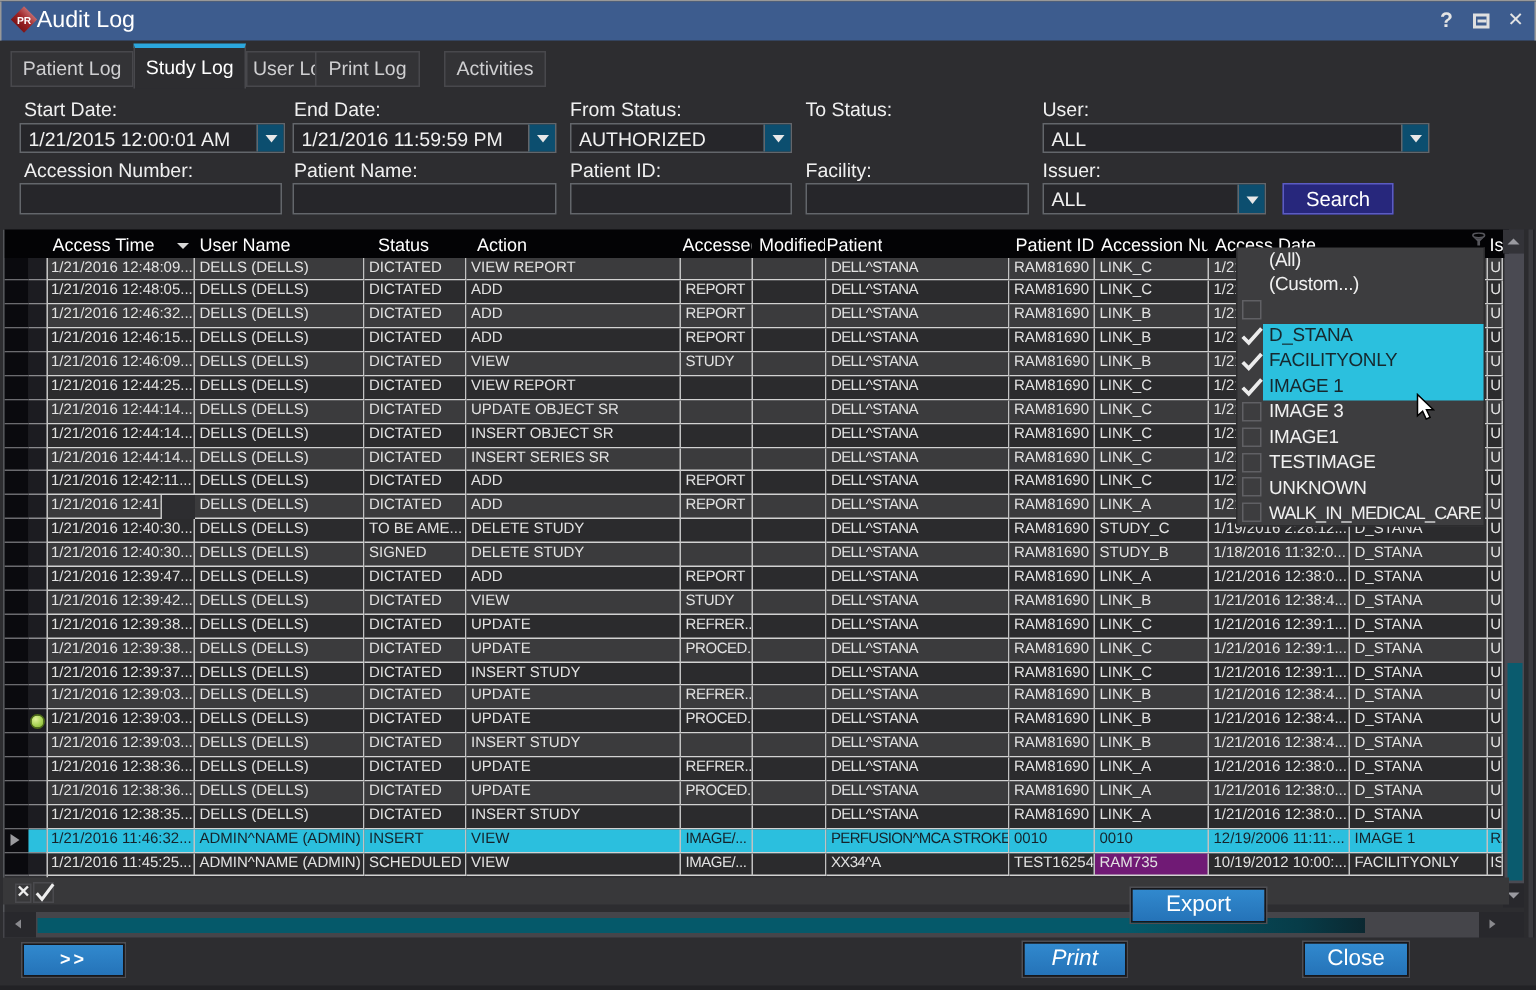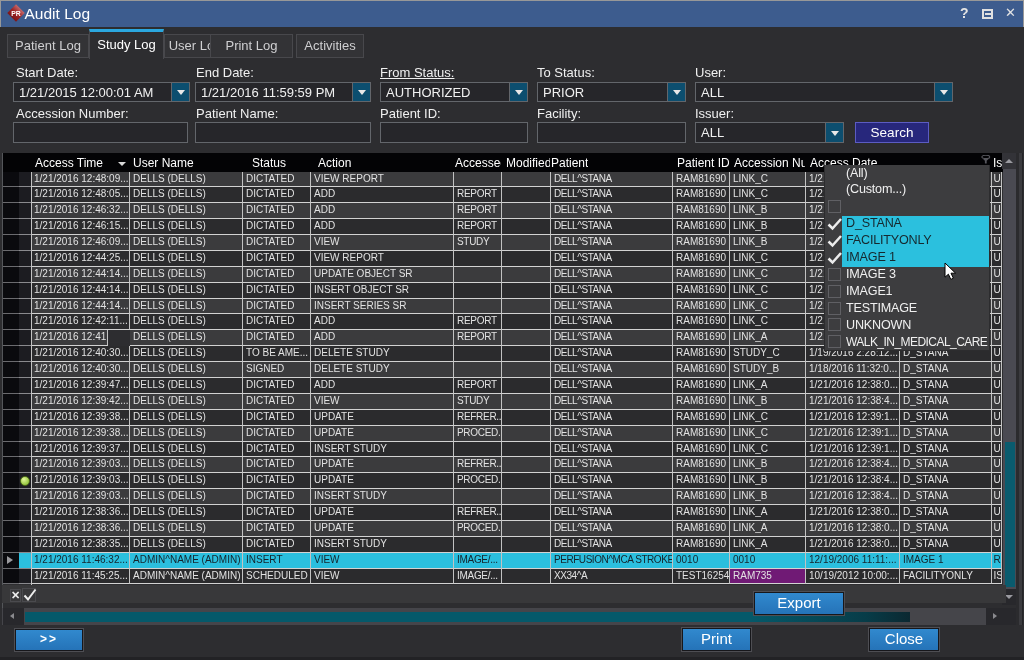--- a/index.html
+++ b/index.html
@@ -65,41 +65,37 @@
       </svg>
       <div class="abs txt">Audit Log</div>
       <div class="abs tbtn" style="left:959px;top:4px;font-size:14px;font-weight:bold;">?</div>
       <div class="abs" style="left:981px;top:8px;width:11px;height:10px;border:2px solid #e0e0e0;"></div>
       <div class="abs" style="left:983.5px;top:12px;width:6px;height:2px;background:#e0e0e0;"></div>
       <div class="abs tbtn" style="left:1004px;top:4px;font-size:13px;">✕</div>
     </div>
 <div class="abs tab" style="left:7px;width:82px;">Patient Log</div>
 <div class="abs tab active" style="left:89px;width:75px;">Study Log</div>
 <div class="abs tab" style="left:164px;width:62px;">User Log</div>
-<div class="abs tab" style="left:210px;width:83px;text-align:center;">Print Log</div>
+<div class="abs tab" style="left:210px;width:70px;text-align:center;">Print Log</div>
 <div class="abs tab" style="left:296px;width:68px;">Activities</div>
 <div class="abs lbl" style="left:16px;top:65px;">Start Date:</div>
 <div class="abs lbl" style="left:196px;top:65px;">End Date:</div>
-<div class="abs lbl" style="left:380px;top:65px;text-decoration:underline;">From Status:</div>
+<div class="abs lbl" style="left:380px;top:65px;">From Status:</div>
 <div class="abs lbl" style="left:537px;top:65px;">To Status:</div>
 <div class="abs lbl" style="left:695px;top:65px;">User:</div>
 <div class="abs inp" style="left:13px;top:81px;width:177px;height:20px;">
       <div class="v">1/21/2015 12:00:01 AM</div>
       <div class="dd" style="width:18px;"></div>
     </div>
 <div class="abs inp" style="left:195px;top:81px;width:176px;height:20px;">
       <div class="v">1/21/2016 11:59:59 PM</div>
       <div class="dd" style="width:18px;"></div>
     </div>
 <div class="abs inp" style="left:380px;top:81px;width:148px;height:20px;">
       <div class="v">AUTHORIZED</div>
-      <div class="dd" style="width:18px;"></div>
-    </div>
-<div class="abs inp" style="left:537px;top:81px;width:149px;height:20px;">
-      <div class="v">PRIOR</div>
       <div class="dd" style="width:18px;"></div>
     </div>
 <div class="abs inp" style="left:695px;top:81px;width:258px;height:20px;">
       <div class="v">ALL</div>
       <div class="dd" style="width:18px;"></div>
     </div>
 <div class="abs lbl" style="left:16px;top:106px;">Accession Number:</div>
 <div class="abs lbl" style="left:196px;top:106px;">Patient Name:</div>
 <div class="abs lbl" style="left:380px;top:106px;">Patient ID:</div>
 <div class="abs lbl" style="left:537px;top:106px;">Facility:</div>
@@ -518,21 +514,21 @@
     </svg>
 <div class="abs" style="left:2px;top:606.5px;width:984px;height:17px;background:#45454a;"></div>
 <div class="abs" style="left:3px;top:607px;width:21px;height:16.5px;background:#28282c;">
       <div style="position:absolute;left:7px;top:5px;width:0;height:0;border-top:3.5px solid transparent;border-bottom:3.5px solid transparent;border-right:4px solid #8a8a8e;"></div>
     </div>
 <div class="abs" style="left:25px;top:610.5px;width:885px;height:10.5px;background:linear-gradient(90deg,#05596a 0%,#05596a 82%,#073c48 95%,#0b2831 100%);"></div>
 <div class="abs" style="left:986px;top:606.5px;width:30px;height:17px;background:#28282c;">
       <div style="position:absolute;left:7px;top:5px;width:0;height:0;border-top:3.5px solid transparent;border-bottom:3.5px solid transparent;border-left:4px solid #8a8a8e;"></div>
     </div>
 <div class="abs btn" style="left:15px;top:628px;width:68px;height:22px;line-height:18px;font-size:12px;font-weight:bold;letter-spacing:2px;">&gt;&gt;</div>
-<div class="abs btn" style="left:682px;top:627px;width:69px;height:23px;line-height:19px;">Print</div>
+<div class="abs btn" style="left:682px;top:627px;width:69px;height:23px;line-height:19px;font-style:italic;">Print</div>
 <div class="abs btn" style="left:754px;top:591px;width:90px;height:23px;line-height:19px;">Export</div>
 <div class="abs btn" style="left:869px;top:627px;width:70px;height:23px;line-height:19px;">Close</div>
 <div class="abs" style="left:0;top:656px;width:1024px;height:4px;background:#222225;"></div>
 <div class="abs" id="menu">
 <div class="abs" style="left:17px;top:51.5px;width:149px;height:50.7px;background:#2bc0de;"></div>
 <div class="mi" style="top:0.00px;color:#f0f0f0;">
         <div class="t">(All)</div>
       </div>
 <div class="mi" style="top:16.90px;color:#f0f0f0;">
         <div class="t">(Custom...)</div>

